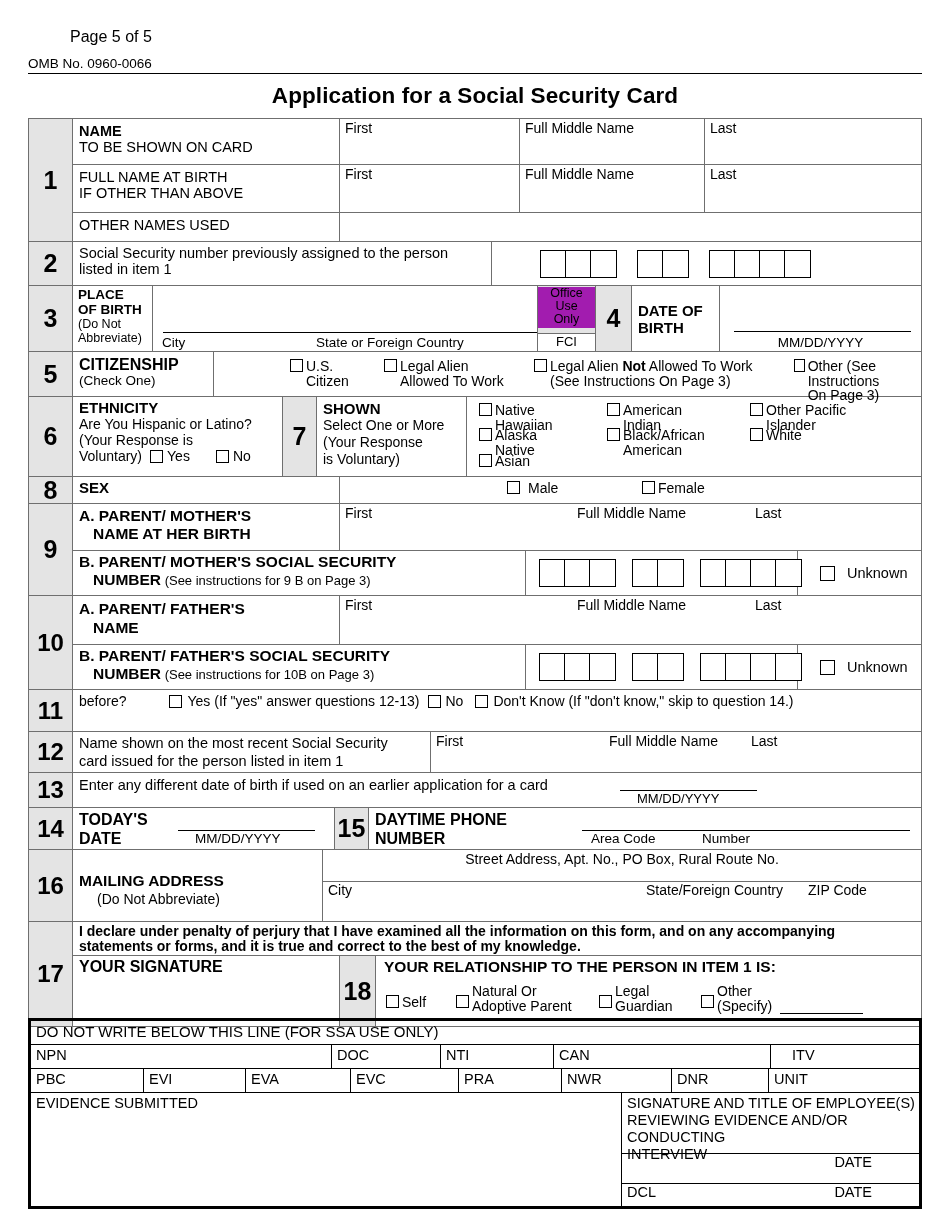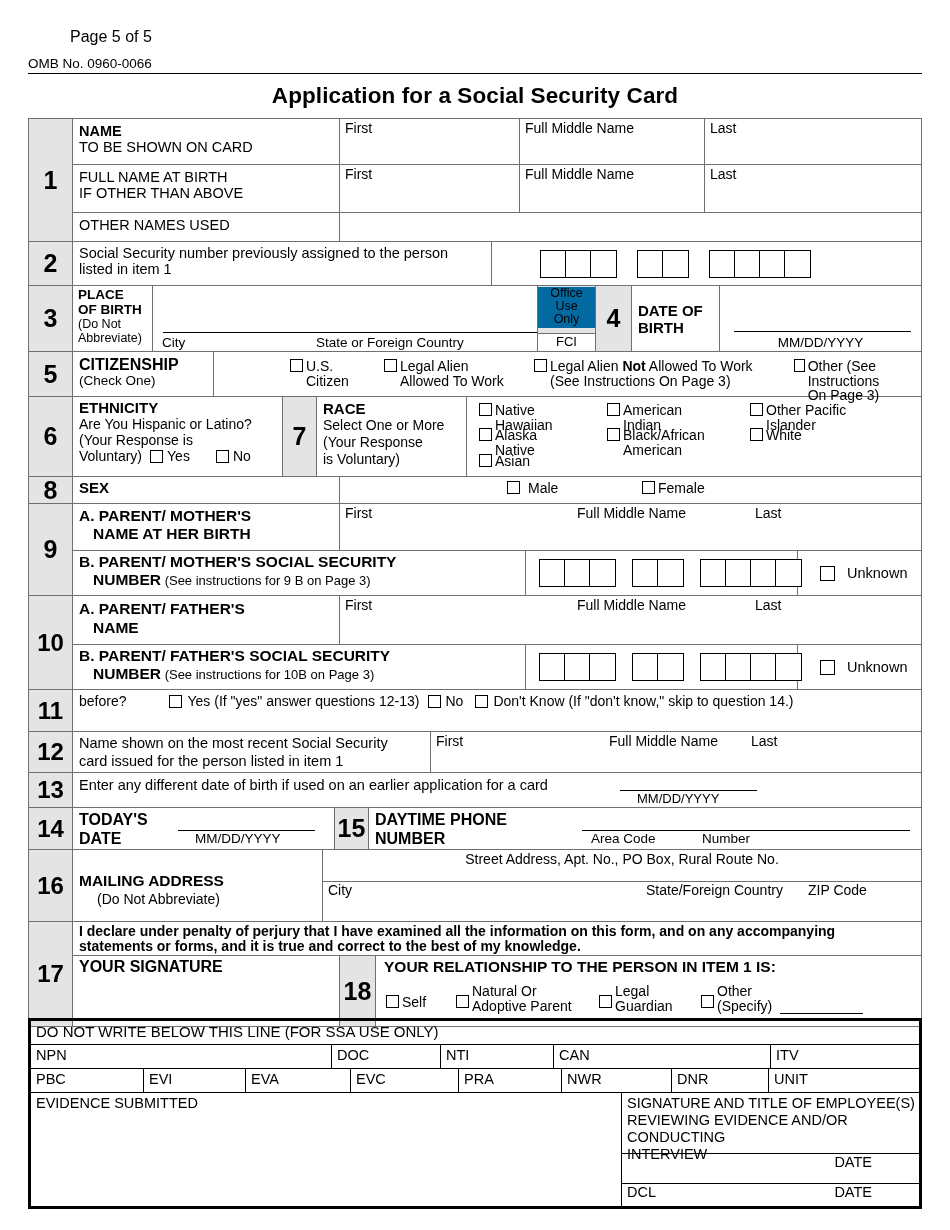--- a/index.html
+++ b/index.html
@@ -163,21 +163,21 @@
         <div class="lbl-b" style="font-size:13.5px;line-height:14.5px;">OF BIRTH</div>
         <div class="lbl-s" style="font-size:12.5px;line-height:14px;">(Do Not</div>
         <div class="lbl-s" style="font-size:12.5px;line-height:14px;">Abbreviate)</div>
       </div>
       <div class="cell vr" style="width:385px;min-width:385px;position:relative;">
         <div style="position:absolute;left:10px;right:0;bottom:18px;border-bottom:1.2px solid #000;"></div>
         <div style="position:absolute;left:9px;bottom:1px;font-size:13.5px;">City</div>
         <div style="position:absolute;left:163px;bottom:1px;font-size:13.5px;">State or Foreign Country</div>
       </div>
       <div class="cell vr" style="width:58px;min-width:58px;position:relative;background:#e4e4e4;">
-        <div style="position:absolute;left:0;right:0;top:1px;text-align:center;font-size:12.5px;line-height:13px;background:#0369a1;padding-bottom:2px;">
+        <div style="position:absolute;left:0;right:0;top:1px;text-align:center;font-size:12.5px;line-height:13px;background:#a21caf;padding-bottom:2px;">
           <div>Office</div>
           <div>Use</div>
           <div>Only</div>
         </div>
         <div style="position:absolute;left:0;right:0;bottom:0;height:17px;border-top:1.2px solid #6f6f6f;background:#fff;text-align:center;font-size:13px;line-height:16px;"><span>FCI</span></div>
       </div>
       <div class="num vr" style="width:36px;min-width:36px;">4</div>
       <div class="cell vr" style="width:88px;min-width:88px;display:flex;flex-direction:column;justify-content:center;padding-left:6px;">
         <div class="lbl-b" style="font-size:15px;line-height:17px;">DATE OF</div>
         <div class="lbl-b" style="font-size:15px;line-height:17px;">BIRTH</div>
@@ -223,21 +223,21 @@
         <div style="display:flex;align-items:center;gap:4px;font-size:14px;line-height:16px;margin-top:0;">
           <span>Voluntary)</span>
           <span class="cb" style="margin-left:4px;"></span>
           <span>Yes</span>
           <span class="cb" style="margin-left:22px;"></span>
           <span>No</span>
         </div>
       </div>
       <div class="num vr" style="width:34px;min-width:34px;">7</div>
       <div class="cell vr" style="width:150px;min-width:150px;padding:3px 0 0 6px;">
-        <div class="lbl-b" style="font-size:15px;line-height:17px;">RACE</div>
+        <div class="lbl-b" style="font-size:15px;line-height:17px;">SHOWN</div>
         <div class="lbl" style="font-size:14px;line-height:17px;">Select One or More</div>
         <div class="lbl" style="font-size:14px;line-height:17px;">(Your Response</div>
         <div class="lbl" style="font-size:14px;line-height:17px;">is Voluntary)</div>
       </div>
       <div class="cell" style="flex:1;position:relative;">
 
         <div class="cbwrap" style="position:absolute;left:12px;top:6px;">
           <span class="cb"></span>
           <span class="txt"><span>Native</span><br><span>Hawaiian</span></span>
         </div>
@@ -492,21 +492,21 @@
 
   <div class="ssa">
     <div class="ssa-row" style="height:24px;">
       <div class="ssa-c" style="flex:1;border-right:none;font-size:15px;">DO NOT WRITE BELOW THIS LINE (FOR SSA USE ONLY)</div>
     </div>
     <div class="ssa-row" style="height:24px;">
       <div class="ssa-c" style="width:301px;">NPN</div>
       <div class="ssa-c" style="width:109px;">DOC</div>
       <div class="ssa-c" style="width:113px;">NTI</div>
       <div class="ssa-c" style="width:217px;">CAN</div>
-      <div class="ssa-c" style="flex:1;">ITV</div>
+      <div class="ssa-c" style="flex:1;margin-left:16px;">ITV</div>
     </div>
     <div class="ssa-row" style="height:24px;">
       <div class="ssa-c" style="width:113px;">PBC</div>
       <div class="ssa-c" style="width:102px;">EVI</div>
       <div class="ssa-c" style="width:105px;">EVA</div>
       <div class="ssa-c" style="width:108px;">EVC</div>
       <div class="ssa-c" style="width:103px;">PRA</div>
       <div class="ssa-c" style="width:110px;">NWR</div>
       <div class="ssa-c" style="width:97px;">DNR</div>
       <div class="ssa-c" style="flex:1;">UNIT</div>

